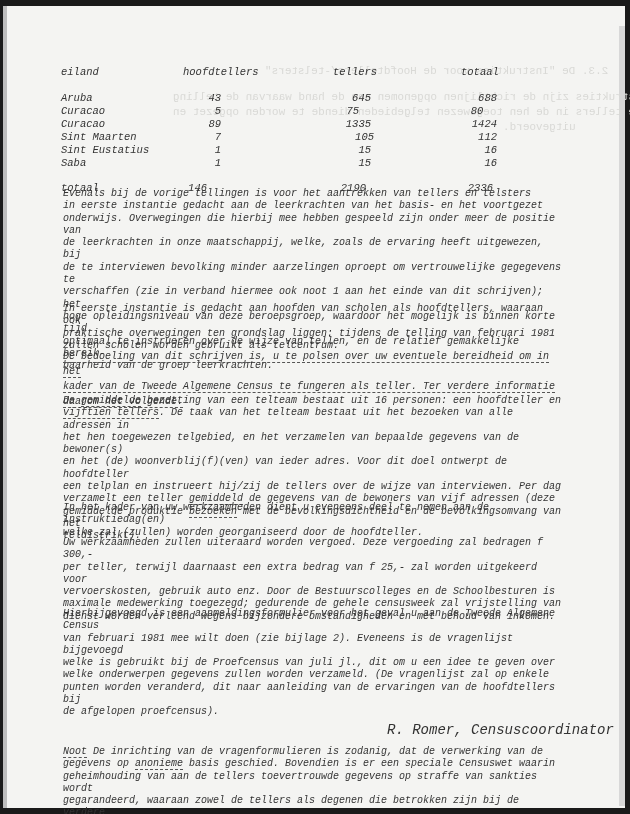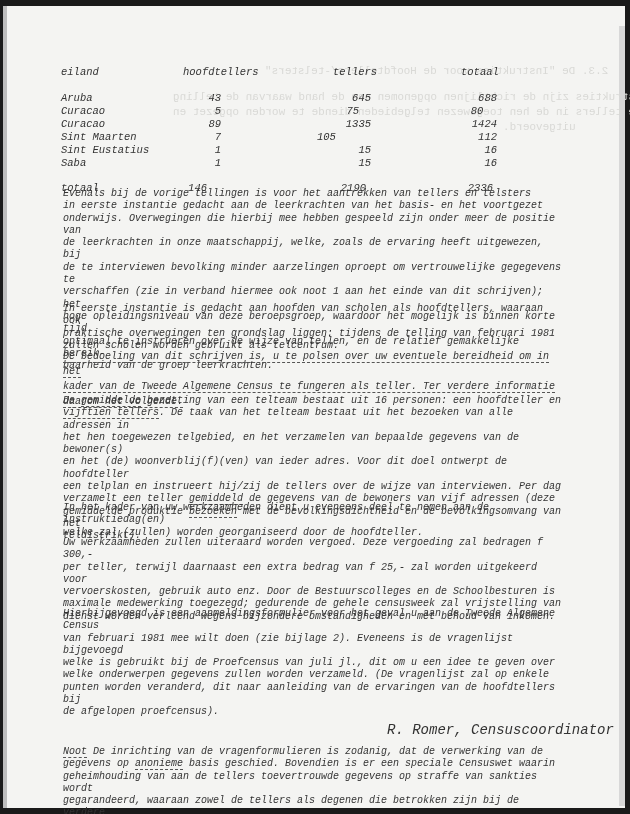--- a/index.html
+++ b/index.html
@@ -71,21 +71,21 @@
     </div>
     <div class="row">
       <span class="c" style="left:0">Curacao</span>
       <span class="c" style="left:120px; width:40px; text-align:right">89</span>
       <span class="c" style="left:270px; width:40px; text-align:right">1335</span>
       <span class="c" style="left:396px; width:40px; text-align:right">1424</span>
     </div>
     <div class="row">
       <span class="c" style="left:0">Sint Maarten</span>
       <span class="c" style="left:120px; width:40px; text-align:right">7</span>
-      <span class="c" style="left:256px; width:40px; ">105</span>
+      <span class="c" style="left:273px; width:40px; text-align:right">105</span>
       <span class="c" style="left:396px; width:40px; text-align:right">112</span>
     </div>
     <div class="row">
       <span class="c" style="left:0">Sint Eustatius</span>
       <span class="c" style="left:120px; width:40px; text-align:right">1</span>
       <span class="c" style="left:270px; width:40px; text-align:right">15</span>
       <span class="c" style="left:396px; width:40px; text-align:right">16</span>
     </div>
     <div class="row">
       <span class="c" style="left:0">Saba</span>

